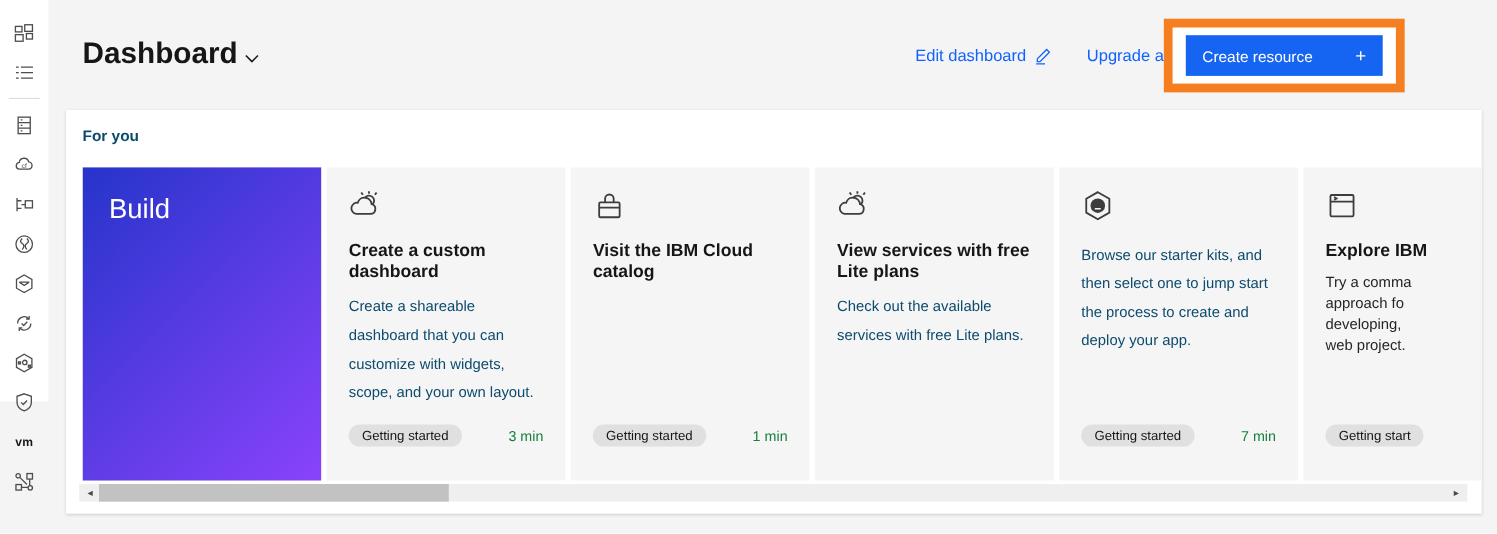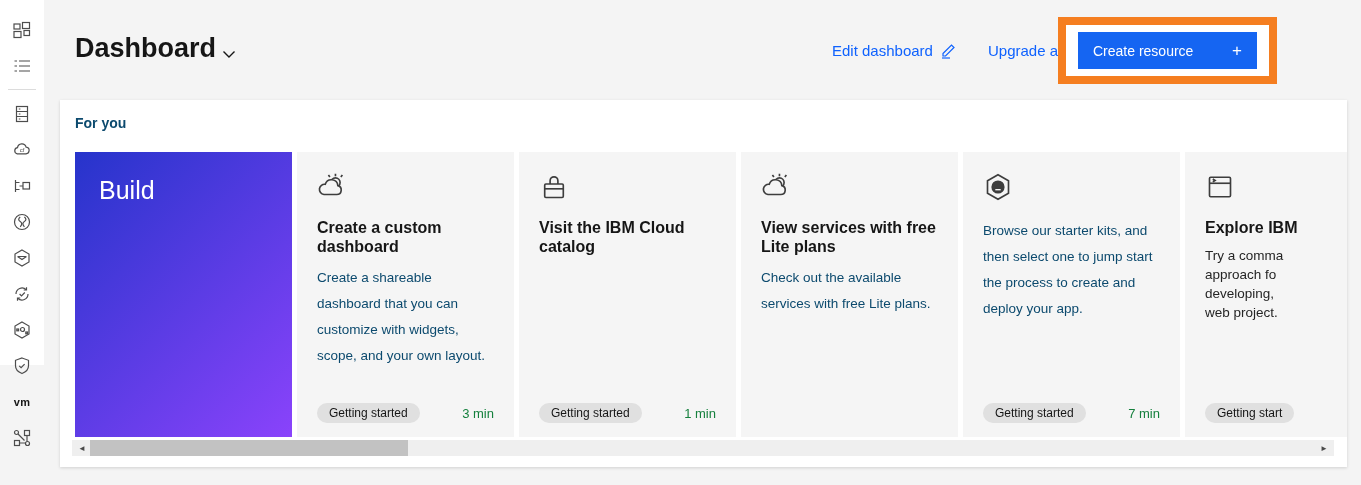--- a/index.html
+++ b/index.html
@@ -27,21 +27,21 @@
   
   .panel { position:absolute; left:60px; top:100px; width:1287px; height:367px; background:#ffffff; box-shadow:0 1px 3px rgba(0,0,0,0.15); }
   .section-title { position:absolute; left:15px; top:15px; font-size:14px; font-weight:bold; color:#0c4a6e; }
 
   .cards-row { position:absolute; left:15px; top:52px; width:1272px; height:285px; overflow:hidden; display:flex; gap:5px; }
   .card { flex:0 0 217px; width:217px; height:285px; background:#f5f5f5; position:relative; padding:20px; cursor:pointer; }
   .card svg.card-icon { stroke:#3d3d3d; fill:none; stroke-width:1.1; margin-bottom:12px; }
   .card-title { font-size:16px; font-weight:bold; color:#161616; line-height:19px; margin-bottom:9px; }
   .card-body { font-size:13.5px; color:#0c4a6e; line-height:26px; }
   .card-line { font-size:13.5px; color:#252525; line-height:19px; white-space:nowrap; }
-  .card-footer { position:absolute; left:20px; right:20px; bottom:14px; display:flex; align-items:center; justify-content:space-between; }
+  .card-footer { position:absolute; left:20px; right:20px; bottom:31px; display:flex; align-items:center; justify-content:space-between; }
   .badge { background:#e0e0e0; border-radius:11px; padding:3px 12px; font-size:12px; color:#161616; white-space:nowrap; }
   .time { font-size:13px; color:#15803d; white-space:nowrap; }
 
   .card.feature { background:linear-gradient(135deg, #2634cb 0%, #8a43fb 100%); padding:24px; }
   .feature-title { color:#ffffff; font-size:25px; font-weight:400; margin-bottom:14px; }
   .feature-body { color:#ffffff; font-size:13.5px; line-height:19px; }
 
   
   .hscrollbar { position:absolute; left:12px; top:340px; width:1262px; height:16px; background:#efefef; }
   .scroll-arrow { position:absolute; top:0; width:16px; height:16px; display:flex; align-items:center; justify-content:center; font-size:8px; color:#4a4a4a; cursor:pointer; }

